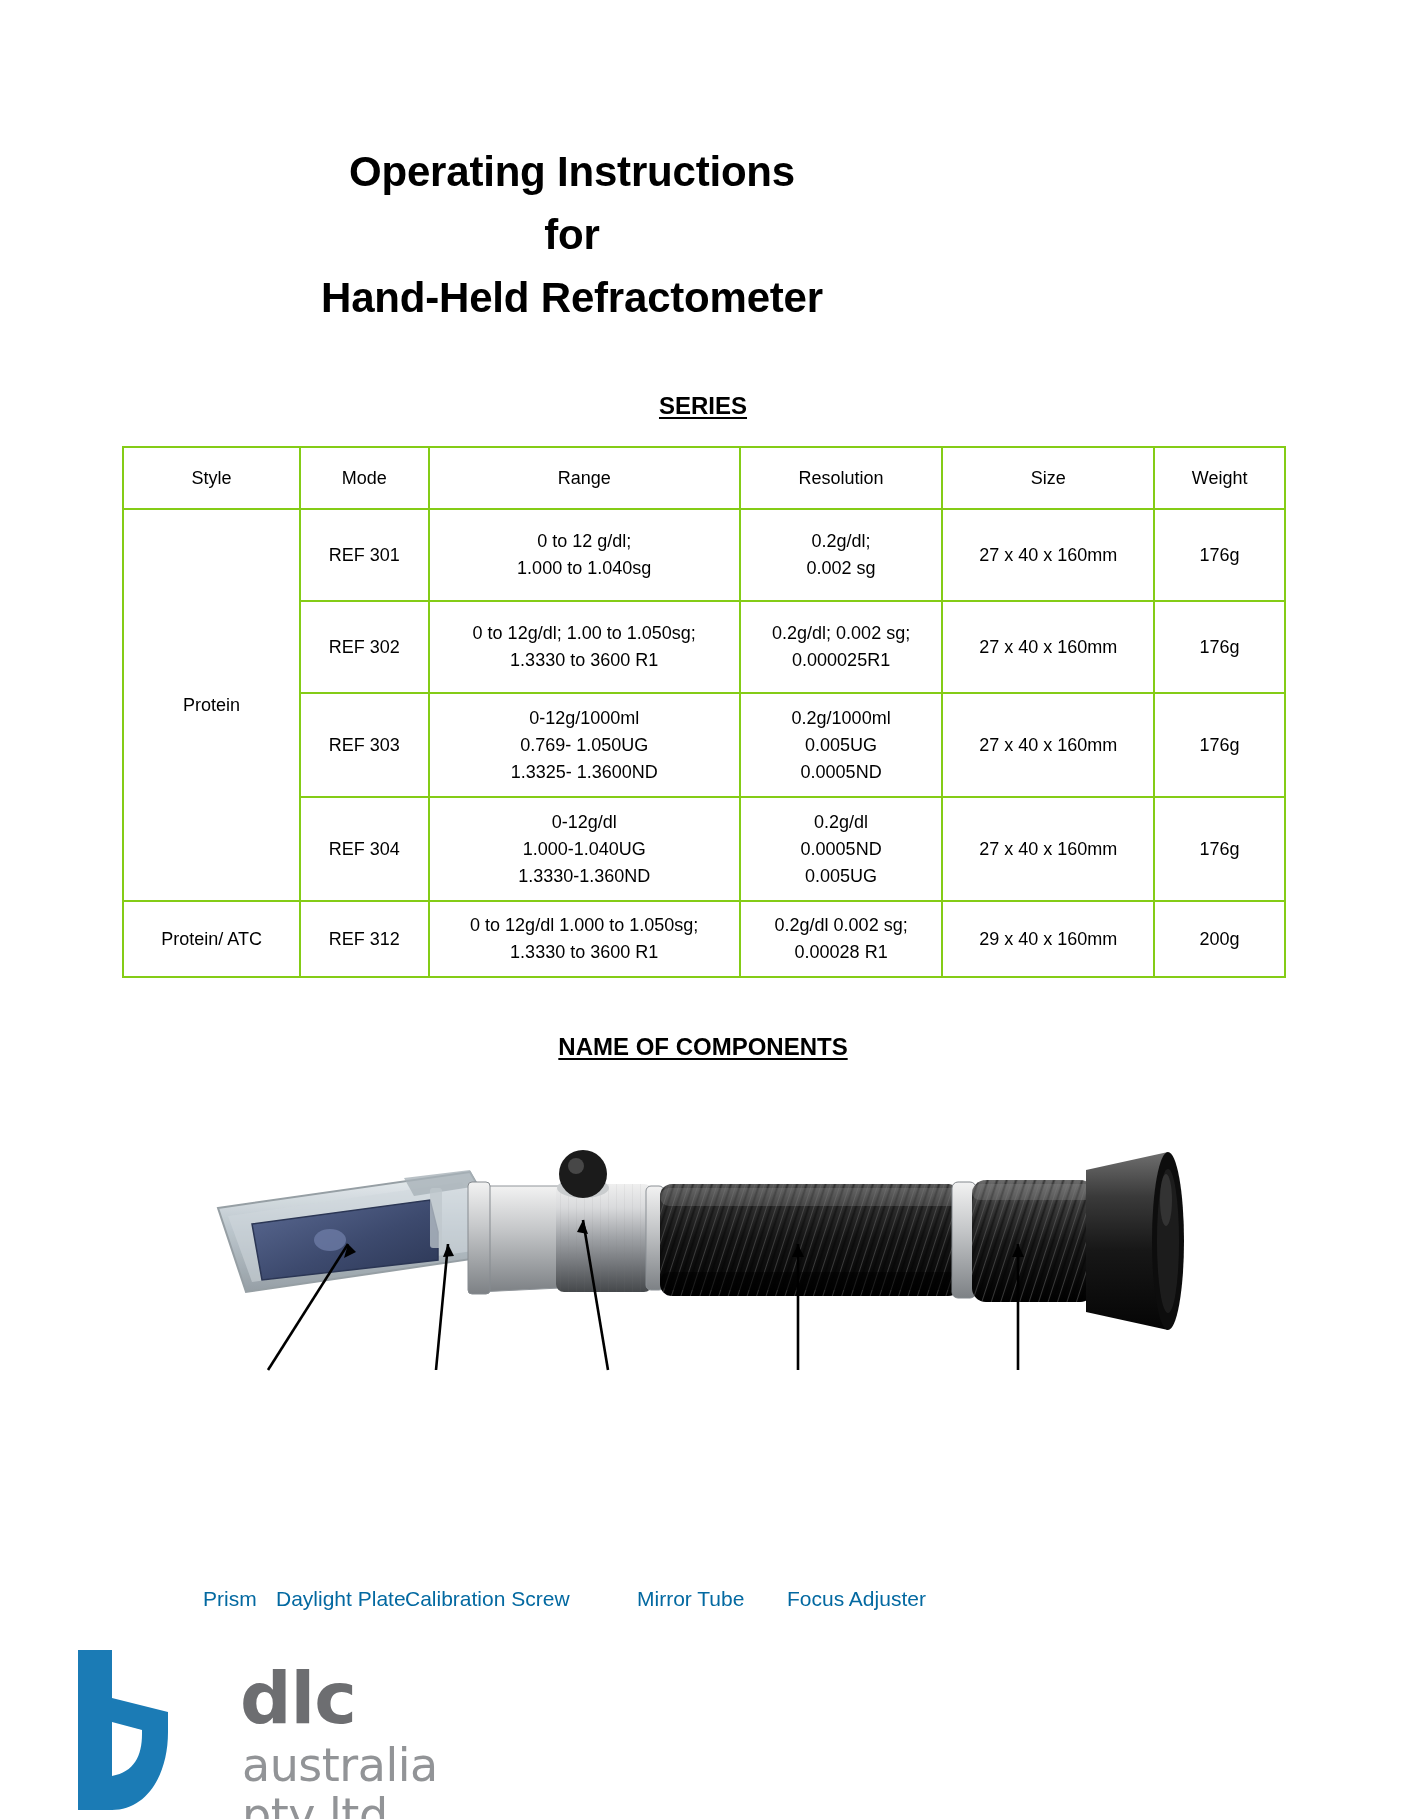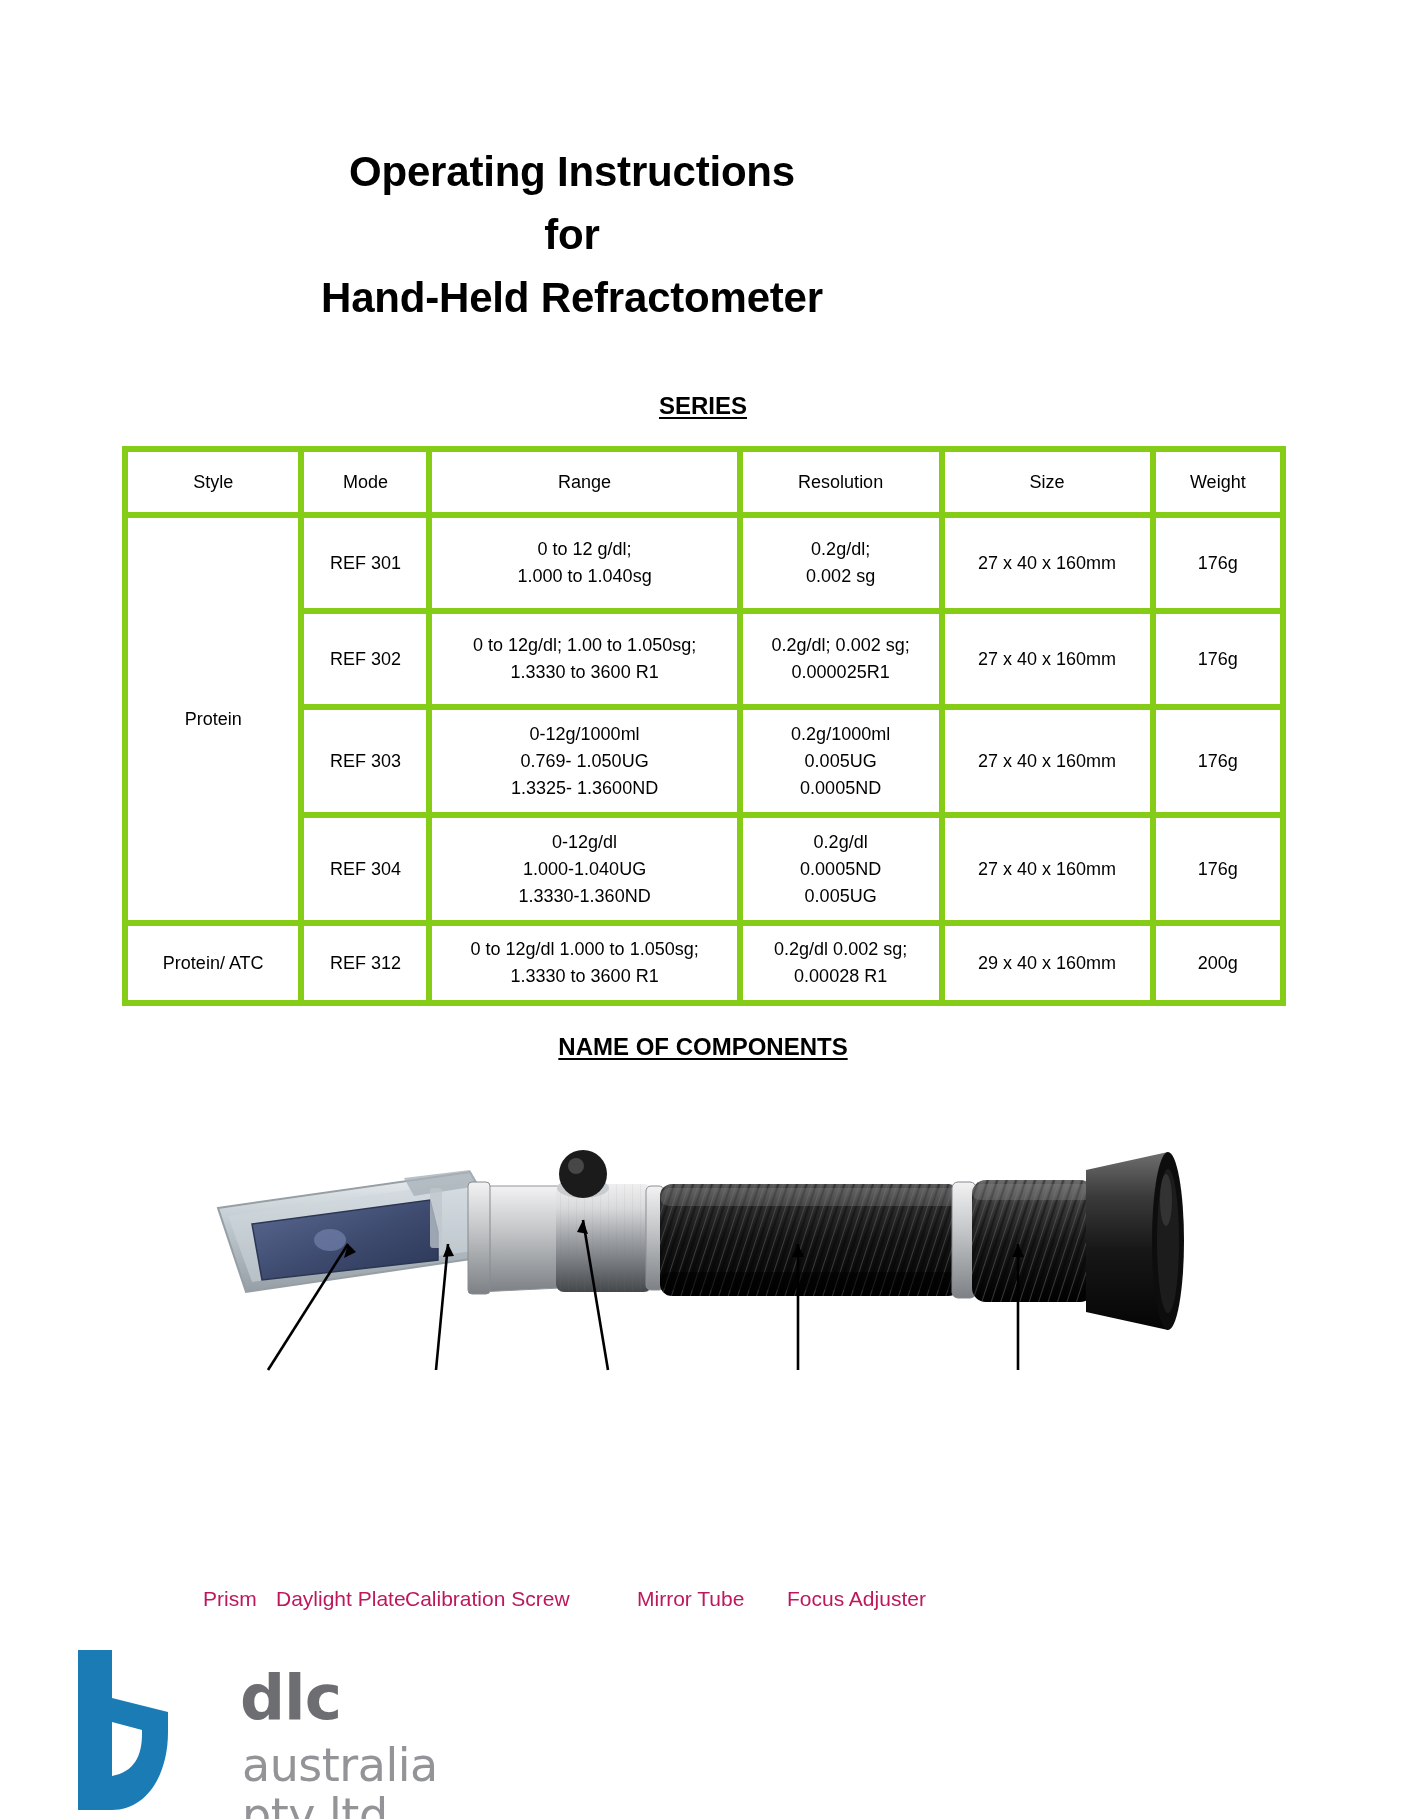--- a/index.html
+++ b/index.html
@@ -56,21 +56,21 @@
   
   .spec-table {
     position: absolute;
     left: 122px;
     top: 446px;
     width: 1164px;
     border-collapse: collapse;
     table-layout: fixed;
   }
   .spec-table td {
-    border: 6px solid #84cc16;
+    border: 2px solid #84cc16;
     text-align: center;
     vertical-align: middle;
     font-size: 18px;
     line-height: 27px;
     padding: 6px 4px;
     color: #000;
   }
   .spec-table .c-style  { width: 153px; }
   .spec-table .c-mode   { width: 111px; }
   .spec-table .c-range  { width: 269px; }
@@ -101,36 +101,36 @@
     left: 0;
     top: 1585px;
     width: 1406px;
     height: 32px;
   }
   .component-labels .lbl {
     position: absolute;
     font-size: 21px;
     line-height: 28px;
     white-space: nowrap;
-    color: #be185d;
+    color: #0369a1;
   }
 
   
   .logo {
     position: absolute;
     left: 72px;
     top: 1640px;
     width: 440px;
     height: 180px;
   }
   .logo-text-dlc {
     position: absolute;
     left: 168px;
     top: 22px;
-    font-size: 63px;
+    font-size: 72px;
     line-height: 72px;
     font-weight: bold;
     color: #6d6e71;
     letter-spacing: -1px;
     font-family: "DejaVu Sans", sans-serif;
   }
   .logo-text-sub {
     position: absolute;
     left: 170px;
     top: 100px;

